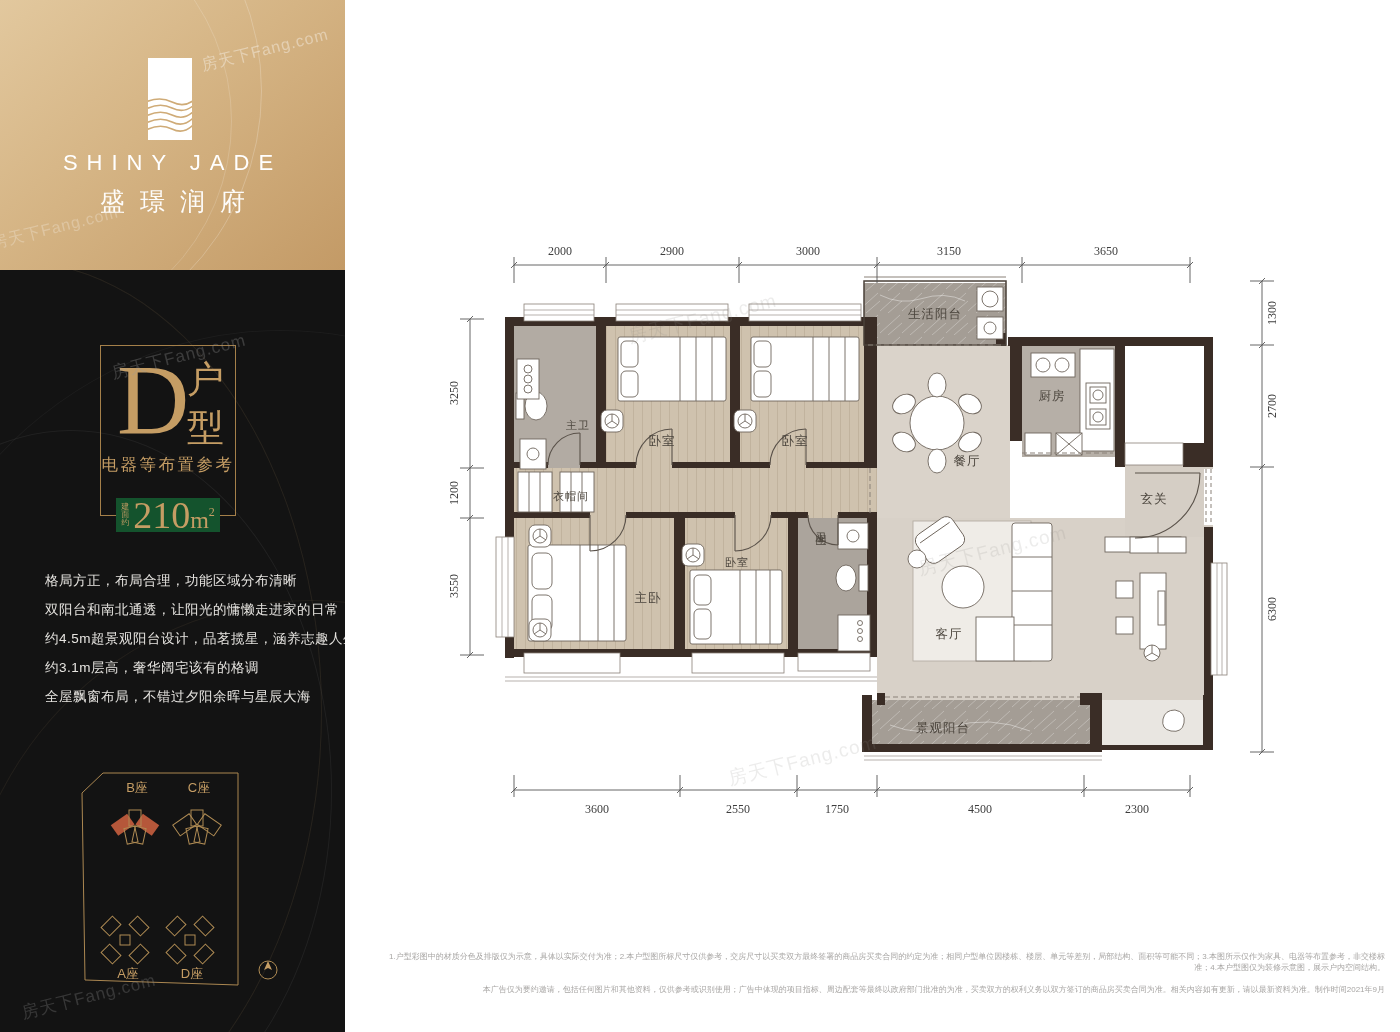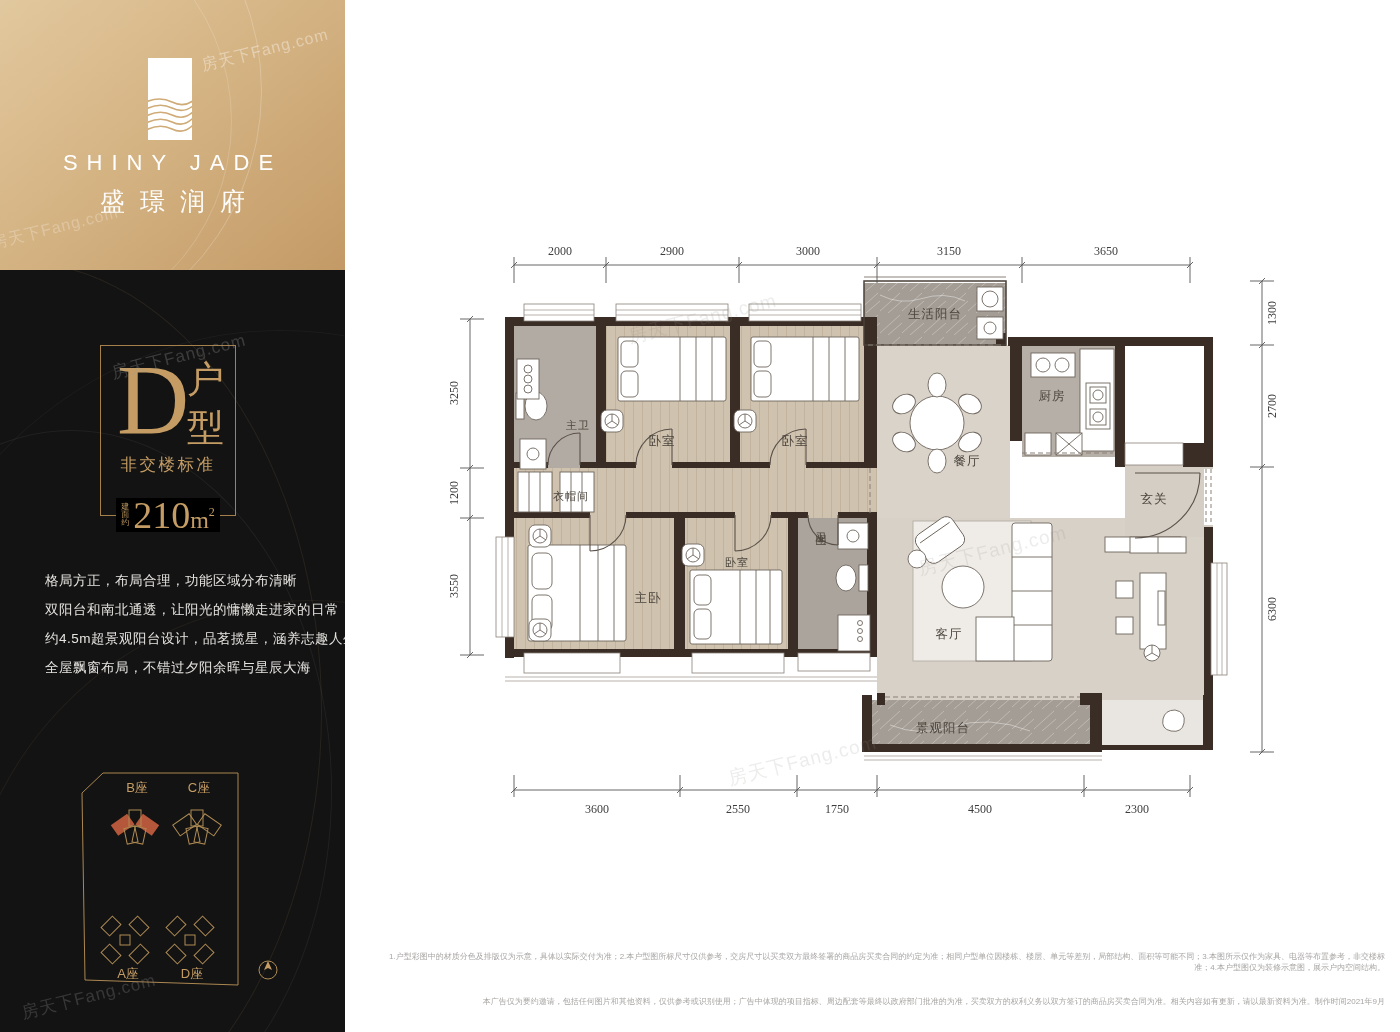--- a/index.html
+++ b/index.html
@@ -16,35 +16,35 @@
   #brand-cn{position:absolute;left:0;top:185px;width:345px;text-align:center;color:rgba(255,255,255,.96);
        font-family:"Liberation Serif","DejaVu Serif",serif;font-size:25px;letter-spacing:15px;font-weight:400;white-space:nowrap;text-indent:15px;}
   
   #unit-box{position:absolute;left:100px;top:345px;width:134px;height:169px;border:1px solid #a5804a;}
   #unit-letter{position:absolute;left:16px;top:6px;font-family:"Liberation Serif","DejaVu Serif",serif;
        font-size:100px;line-height:96px;color:#c59d64;}
   .unit-type-char{position:absolute;left:86px;width:40px;color:#c59d64;font-size:37px;line-height:40px;font-weight:400;}
   #unit-layout{position:absolute;left:0px;top:108px;width:134px;text-align:center;color:#c59d64;
        font-size:16.5px;letter-spacing:2.5px;white-space:nowrap;}
   #unit-area{position:absolute;left:0;bottom:-17px;width:134px;display:flex;justify-content:center;align-items:flex-end;}
-  #unit-area .mask{background:#000000;padding:0 5px;display:flex;align-items:flex-end;}
+  #unit-area .mask{background:#14532d;padding:0 5px;display:flex;align-items:flex-end;}
   #area-label{width:10px;font-size:8px;line-height:8px;color:#c59d64;margin-bottom:5px;margin-right:2px;word-break:break-all;}
   #area-number{font-family:"Liberation Serif","DejaVu Serif",serif;font-size:38px;line-height:34px;color:#c59d64;}
   #area-unit{font-family:"Liberation Serif","DejaVu Serif",serif;font-size:24px;line-height:24px;color:#c59d64;}
   #area-exp{font-family:"Liberation Serif","DejaVu Serif",serif;font-size:12px;line-height:12px;color:#c59d64;margin-bottom:14px;}
   
   #description{position:absolute;left:45px;top:566px;width:280px;color:#e6e4e0;font-size:13.5px;letter-spacing:.5px;}
   #description .dline{height:29px;line-height:29px;white-space:nowrap;}
   
   .wm{position:absolute;font-size:18px;letter-spacing:1px;transform:rotate(-14deg);white-space:nowrap;pointer-events:none;}
   
   #plan-area{position:absolute;left:345px;top:0;width:1055px;height:1032px;background:#ffffff;}
   #plan-svg{position:absolute;left:95px;top:225px;}
   #disclaimer{position:absolute;left:30px;top:951px;width:1010px;text-align:right;color:#a8a6a4;font-size:8px;line-height:11px;}
-  #disclaimer .l2{margin-top:23px;}
+  #disclaimer .l2{margin-top:11px;}
   svg text{font-family:"Liberation Sans","DejaVu Sans",sans-serif;}
   svg text.dim{font-family:"Liberation Serif","DejaVu Serif",serif;font-size:12px;fill:#3d3d3d;}
   svg text.room{font-size:12.5px;fill:#4c463e;letter-spacing:1px;}
   svg text.room.sm{font-size:11px;}
   svg text.swm{font-size:19px;fill:#8f8d89;opacity:.16;letter-spacing:1px;}
 </style>
 </head>
 <body>
 
 <div id="page">
@@ -73,36 +73,37 @@
       <div id="brand-en">SHINY JADE</div>
       <div id="brand-cn">盛璟润府</div>
       <div class="wm" style="left:200px;top:40px;color:rgba(255,255,255,.38);font-size:16px;">房天下Fang.com</div>
       <div class="wm" style="left:-10px;top:218px;color:rgba(255,255,255,.25);font-size:16px;">房天下Fang.com</div>
     </div>
 
     <div id="unit-box">
       <div id="unit-letter">D</div>
       <div class="unit-type-char" style="top:14px;">户</div>
       <div class="unit-type-char" style="top:62px;">型</div>
-      <div id="unit-layout">非交楼标准</div>
+      <div id="unit-layout">电器等布置参考</div>
       <div id="unit-area">
         <div class="mask">
           <div id="area-label">建面约</div>
           <div id="area-number">210</div>
           <div id="area-unit">m</div>
           <div id="area-exp">2</div>
         </div>
       </div>
     </div>
     <div class="wm" style="left:110px;top:345px;color:#9a9a9a;opacity:.30;font-size:17px;">房天下Fang.com</div>
 
     <div id="description">
       <div class="dline">格局方正，布局合理，功能区域分布清晰</div>
       <div class="dline">双阳台和南北通透，让阳光的慵懒走进家的日常</div>
       <div class="dline">约4.5m超景观阳台设计，品茗揽星，涵养志趣人生</div>
+      <div class="dline">约3.1m层高，奢华阔宅该有的格调</div>
       <div class="dline">全屋飘窗布局，不错过夕阳余晖与星辰大海</div>
     </div>
 
     <svg style="position:absolute;left:62px;top:762px;" width="230" height="250" viewBox="0 0 230 250">
       <polygon points="41,11 176,11 176,223 23,218 20,31" fill="none" stroke="#ab8751" stroke-width="1"></polygon>
 
       <g stroke="#b08c54" fill="none" stroke-width="1">
         <rect x="-24" y="-8" width="20" height="13" transform="translate(73,56) rotate(-35)" fill="#b5573a" stroke="none"></rect>
         <rect x="4" y="-8" width="20" height="13" transform="translate(73,56) rotate(35)" fill="#b5573a" stroke="none"></rect>
         <rect x="-6" y="-8" width="12" height="16" transform="translate(73,56)"></rect>

